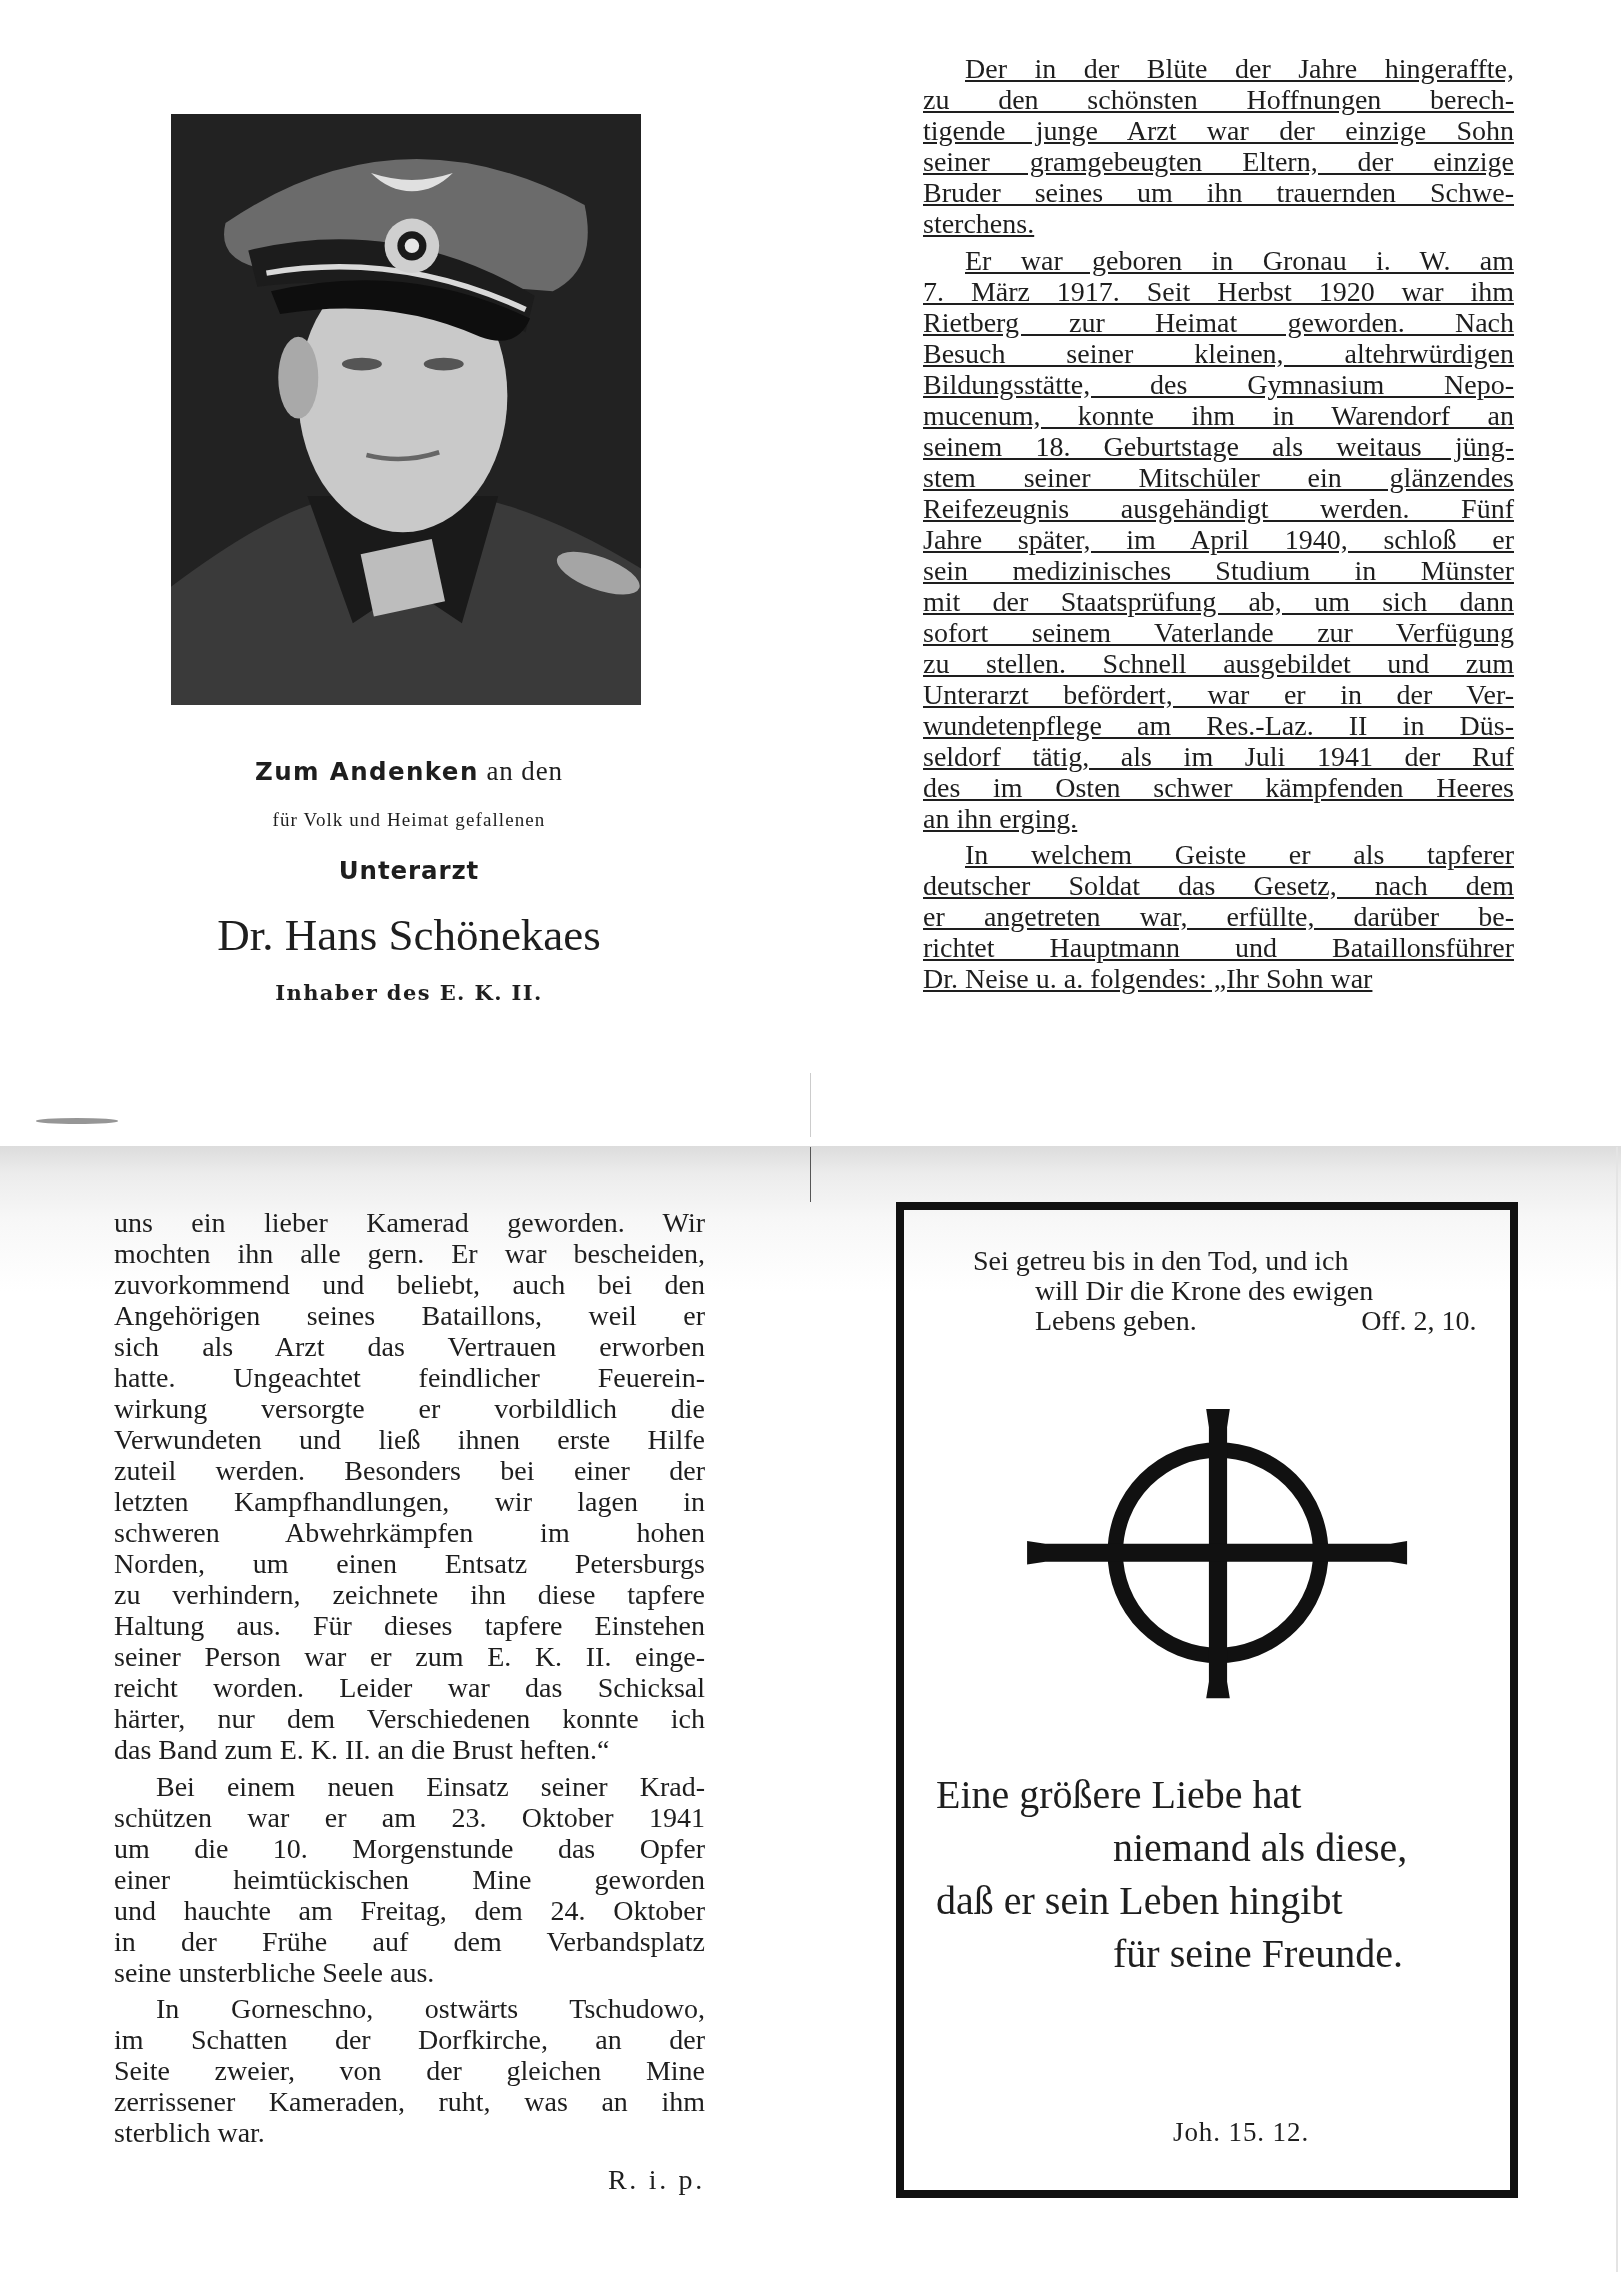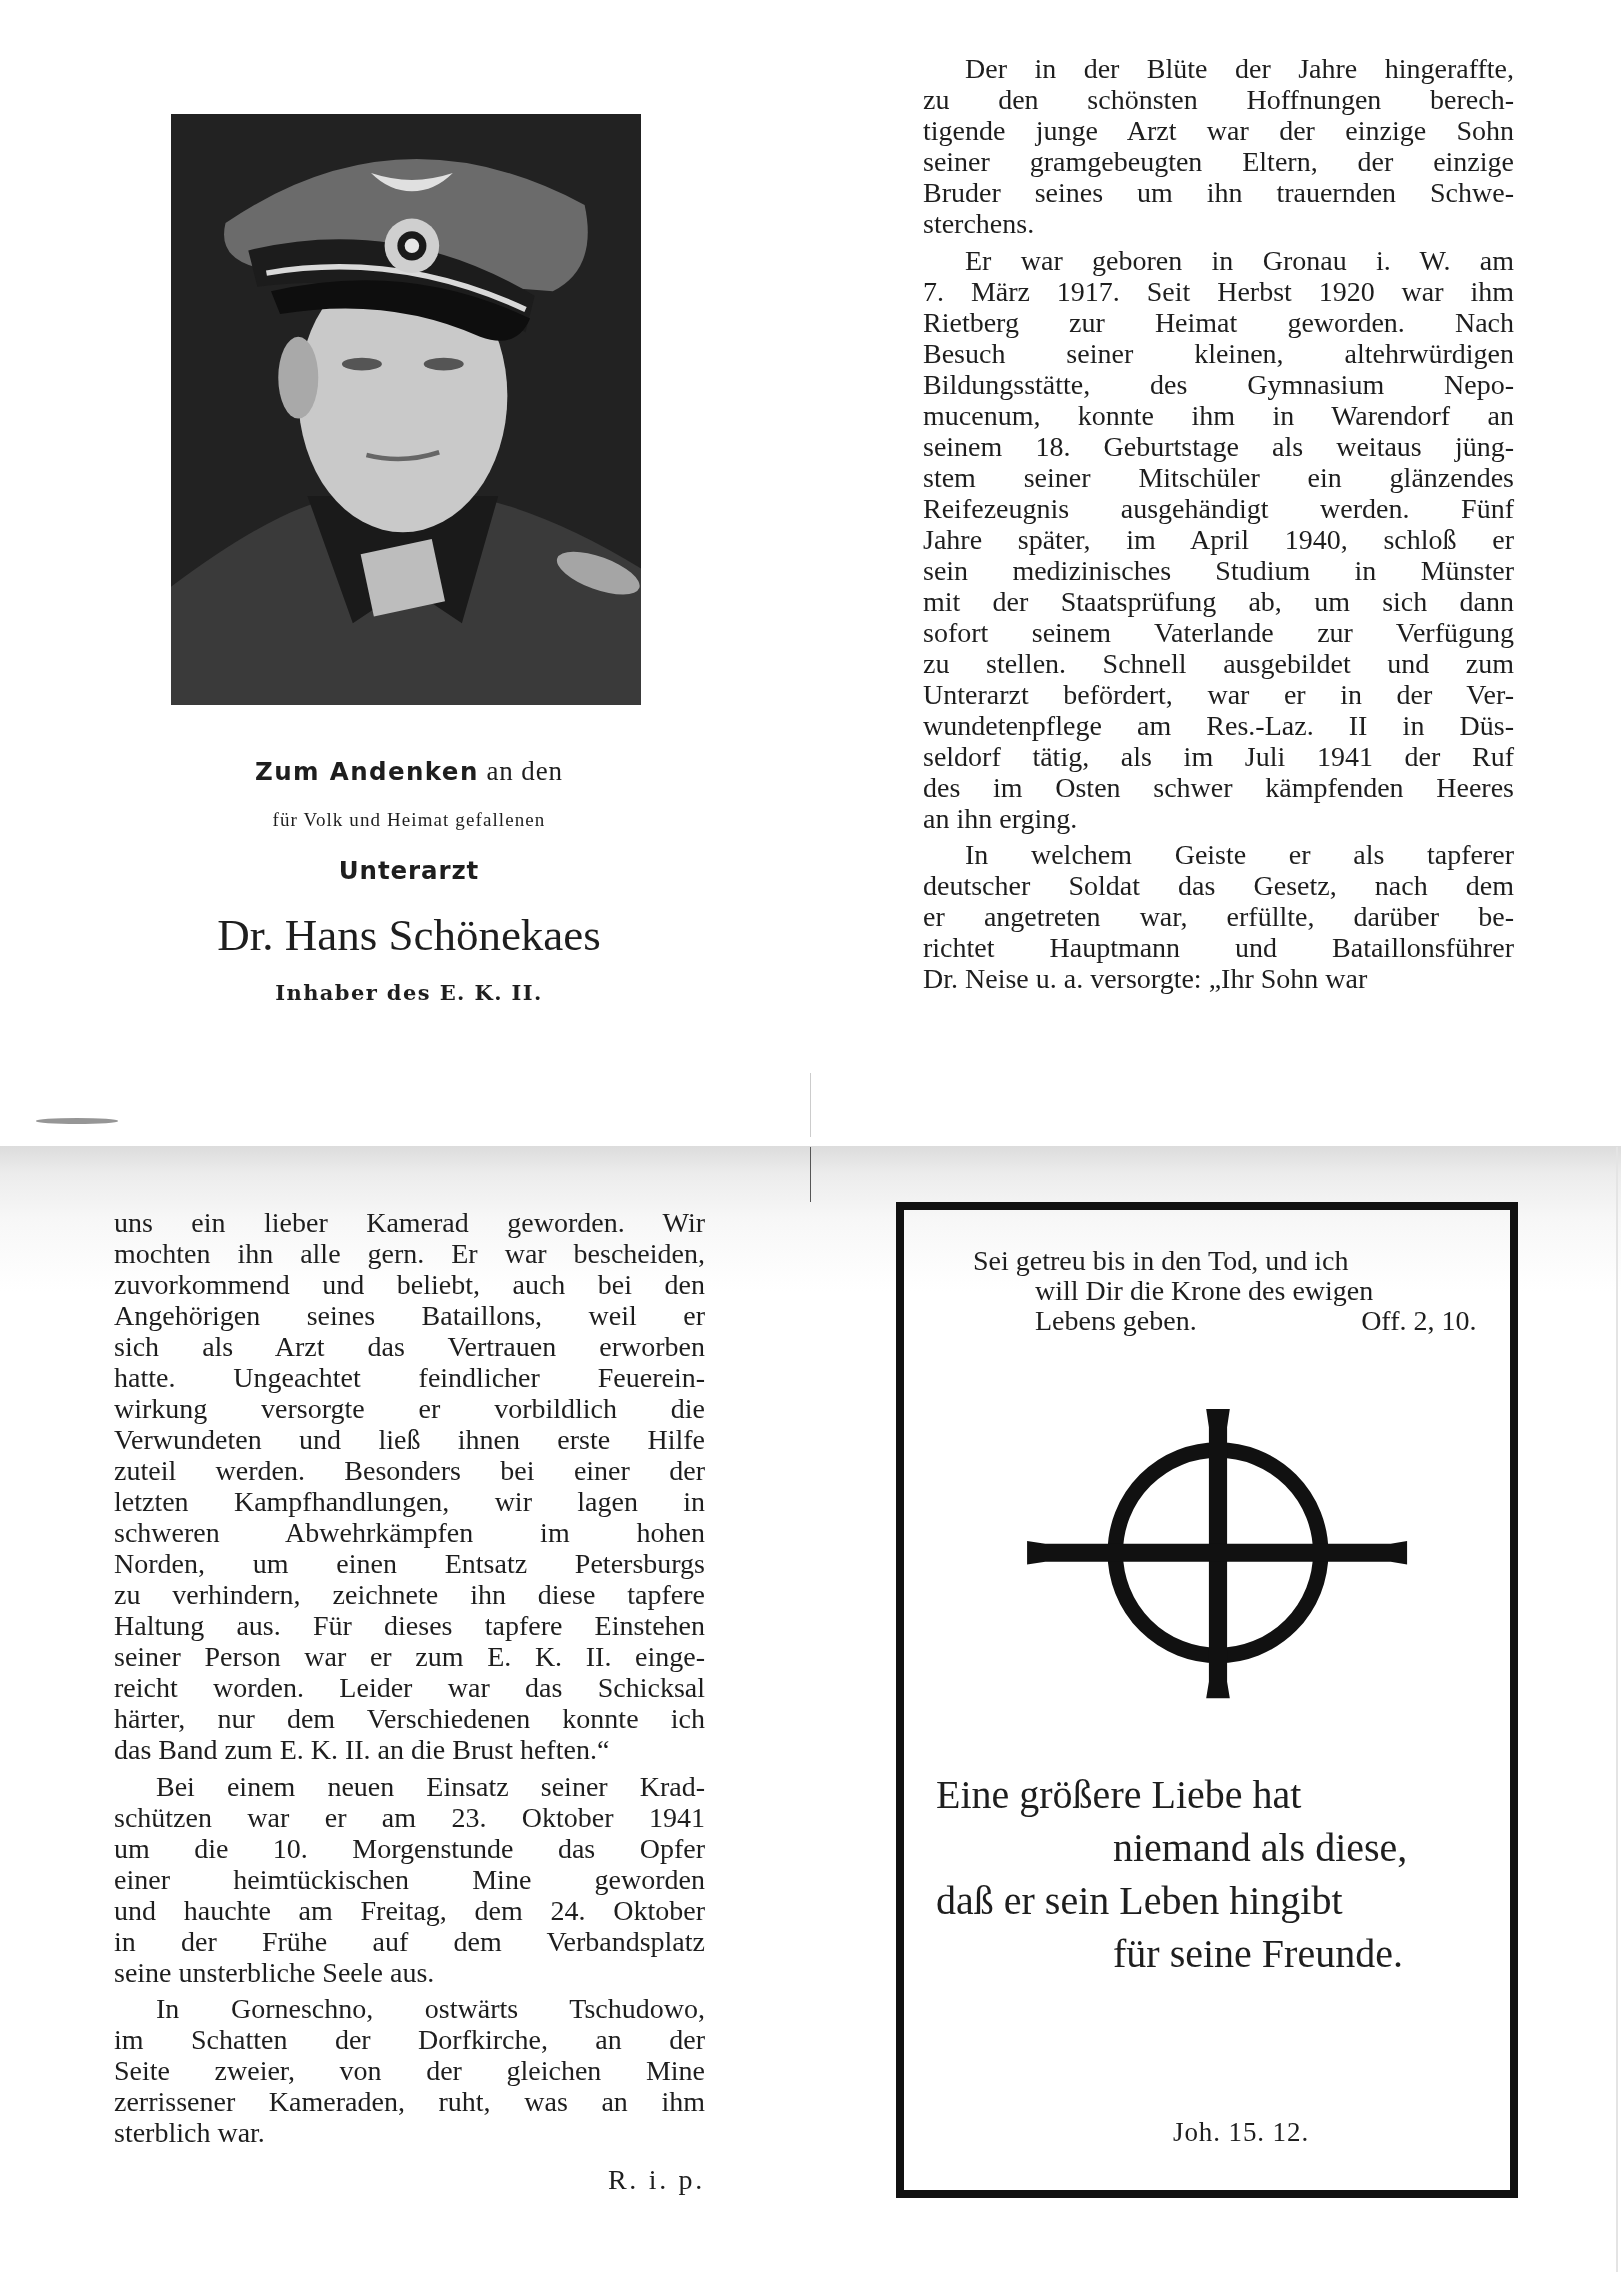--- a/index.html
+++ b/index.html
@@ -43,21 +43,21 @@
   .cap-4 { top: 909px; font-size: 45px; letter-spacing: 0px; font-family: "Liberation Serif", serif; }
   .cap-5 { top: 980px; font-size: 21px; font-weight: bold; letter-spacing: 1.4px; font-family: "DejaVu Serif", serif; }
 
   
   .column {
     position: absolute;
     font-size: 28px;
     line-height: 31px;
     text-align: justify;
   }
-  .col-upper-right { left: 923px; top: 53px; width: 591px; }
+  .col-upper-right { left: 923px; top: 53px; width: 591px; text-decoration: underline; }
   .col-lower-left { left: 114px; top: 1207px; width: 591px; }
   .column .line { display: block; text-align: justify; text-align-last: justify; white-space: nowrap; }
   .column .line.last { text-align-last: left; }
   .column .line.indent { padding-left: 42px; }
   .rip { position: absolute; left: 114px; top: 2164px; width: 591px; text-align: right; font-size: 28px; letter-spacing: 2.7px; }
 
   
   .frame {
     position: absolute; left: 896px; top: 1202px; width: 606px; height: 980px;
     border: 8.2px solid #111;
@@ -156,21 +156,21 @@
       <span class="line">wundetenpflege am Res.-Laz. II in Düs-</span>
       <span class="line">seldorf tätig, als im Juli 1941 der Ruf</span>
       <span class="line">des im Osten schwer kämpfenden Heeres</span>
       <span class="line last">an ihn erging.</span>
     </div>
     <div style="margin-bottom: 5.5px;">
       <span class="line indent">In welchem Geiste er als tapferer</span>
       <span class="line">deutscher Soldat das Gesetz, nach dem</span>
       <span class="line">er angetreten war, erfüllte, darüber be-</span>
       <span class="line">richtet Hauptmann und Bataillonsführer</span>
-      <span class="line last">Dr. Neise u. a. versorgte: „Ihr Sohn war</span>
+      <span class="line last">Dr. Neise u. a. folgendes: „Ihr Sohn war</span>
     </div>
   </div>
 
 <div class="column col-lower-left">
     <div style="margin-bottom: 5.5px;">
       <span class="line">uns ein lieber Kamerad geworden. Wir</span>
       <span class="line">mochten ihn alle gern. Er war bescheiden,</span>
       <span class="line">zuvorkommend und beliebt, auch bei den</span>
       <span class="line">Angehörigen seines Bataillons, weil er</span>
       <span class="line">sich als Arzt das Vertrauen erworben</span>

